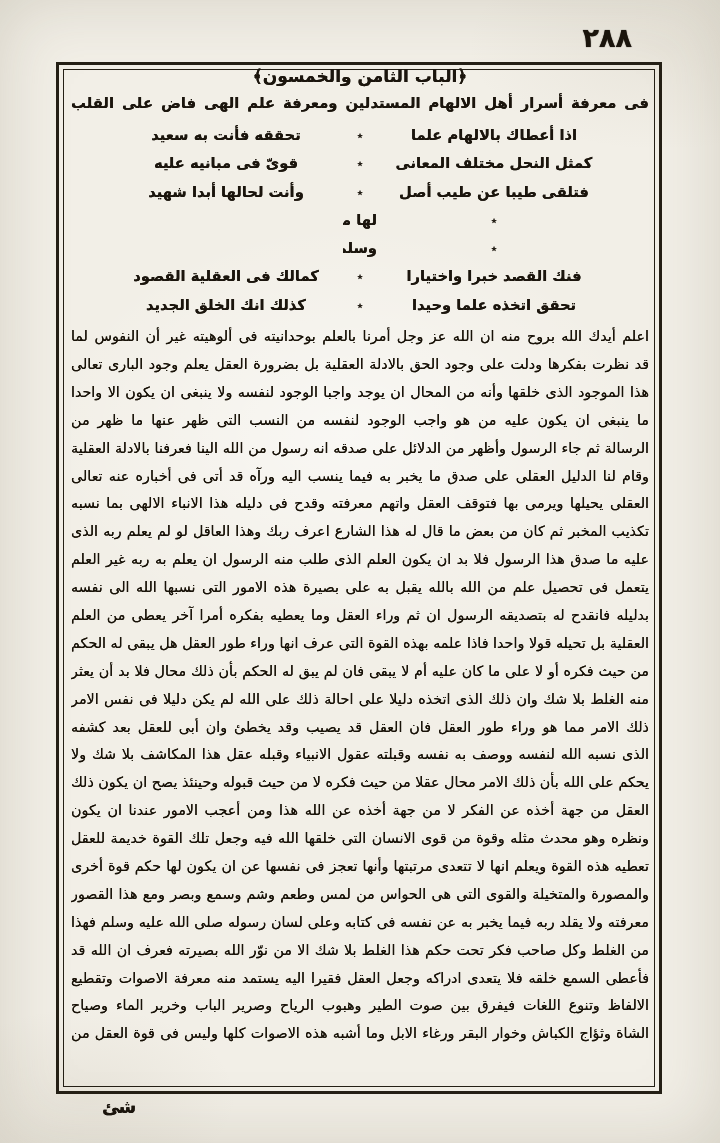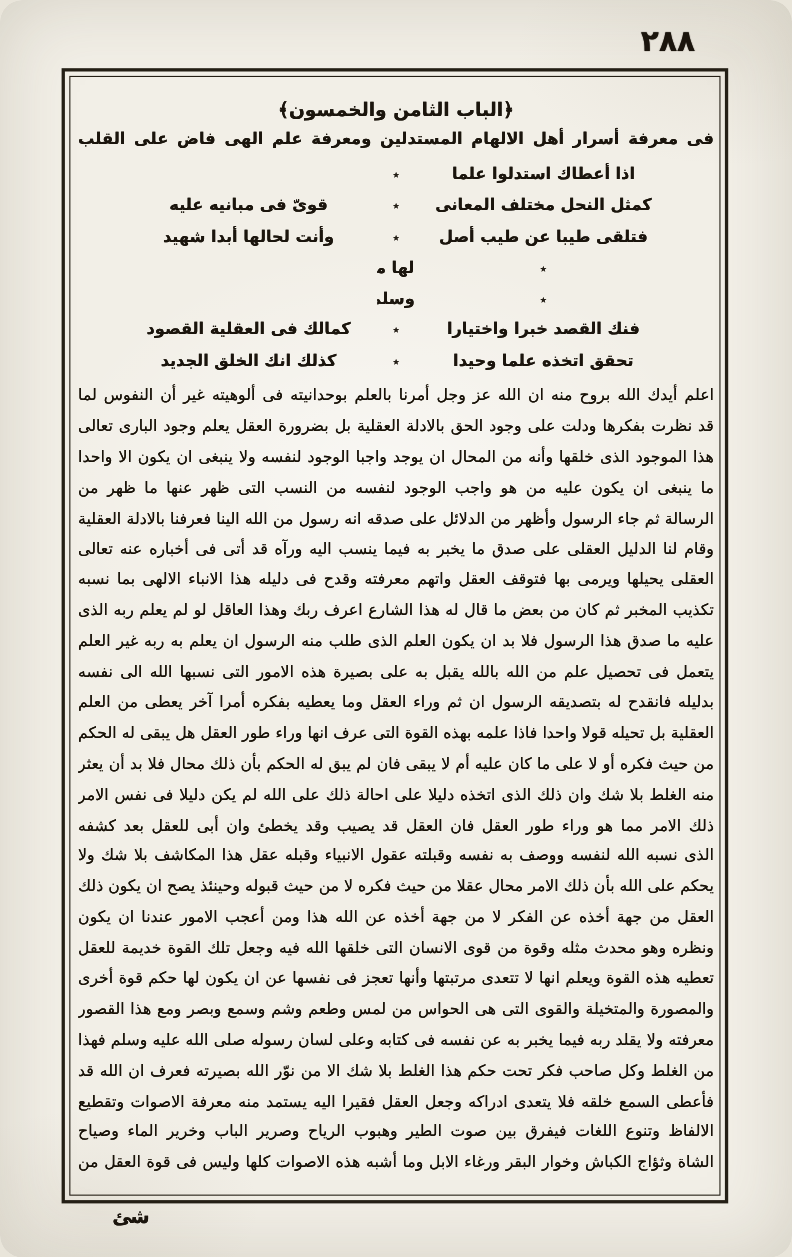--- a/index.html
+++ b/index.html
@@ -7,37 +7,36 @@
   .page{
     position:relative;width:720px;height:1143px;overflow:hidden;
     background-color:#f2efe7;
     background-image:
       radial-gradient(ellipse 420px 300px at 48% 38%, rgba(255,255,255,.55), rgba(255,255,255,0) 70%),
       radial-gradient(ellipse 200px 120px at 12% 96%, rgba(150,138,112,.10), rgba(0,0,0,0) 75%),
       radial-gradient(ellipse 260px 140px at 92% 4%, rgba(150,138,112,.10), rgba(0,0,0,0) 75%);
     box-shadow: inset 0 0 70px rgba(110,98,74,.22);
     color:#1b150d;
     direction:rtl;
-    border-radius:20px;
   }
   .page-number{
     position:absolute;top:22px;right:88px;
     font-size:27px;font-weight:bold;letter-spacing:1px;
     text-shadow:0 0 1px #1b150d;
   }
   .frame-outer{
     position:absolute;left:56px;top:62px;width:606px;height:1032px;
     border:3.5px solid #241f15;box-sizing:border-box;
   }
   .frame-inner{
     position:absolute;left:4px;top:4px;right:4px;bottom:4px;
     border:1.6px solid #241f15;
   }
   .content{
-    position:absolute;left:71px;right:71px;top:88px;
+    position:absolute;left:71px;right:71px;top:64px;
   }
   .chapter-title{
     text-align:center;font-size:17px;line-height:24px;font-weight:bold;
     text-shadow:0 0 .6px #1b150d;
   }
   .chapter-subtitle{
     margin-top:4px;font-size:14.8px;line-height:22px;font-weight:bold;
     text-align:justify;text-align-last:justify;overflow:hidden;height:22px;
     text-shadow:0 0 .5px #1b150d;
   }
@@ -72,22 +71,23 @@
     <div class="frame-inner"></div>
   </div>
 
   <div class="content">
 
     <div class="chapter-title">﴿الباب الثامن والخمسون﴾</div>
     <div class="chapter-subtitle">فى معرفة أسرار أهل الالهام المستدلين ومعرفة علم الهى فاض على القلب ففرّق خواطره وشتتها</div>
 
     <div class="poem">
       <div class="verse">
-        <span class="hemistich">اذا أعطاك استدلوا علما</span>
+        <span class="hemistich">اذا أعطاك بالالهام علما</span>
         <span class="divider">٭</span>
+        <span class="hemistich">تحققه فأنت به سعيد</span>
       </div>
       <div class="verse">
         <span class="hemistich">كمثل النحل مختلف المعانى</span>
         <span class="divider">٭</span>
         <span class="hemistich">قوىّ فى مبانيه عليه</span>
       </div>
       <div class="verse">
         <span class="hemistich">فتلقى طيبا عن طيب أصل</span>
         <span class="divider">٭</span>
         <span class="hemistich">وأنت لحالها أبدا شهيد</span>

